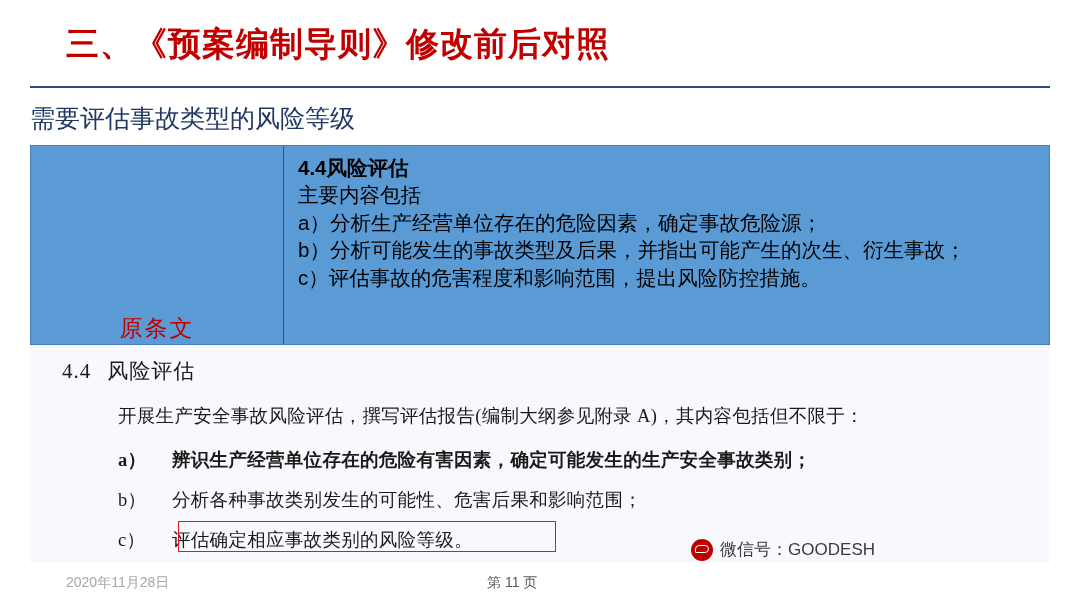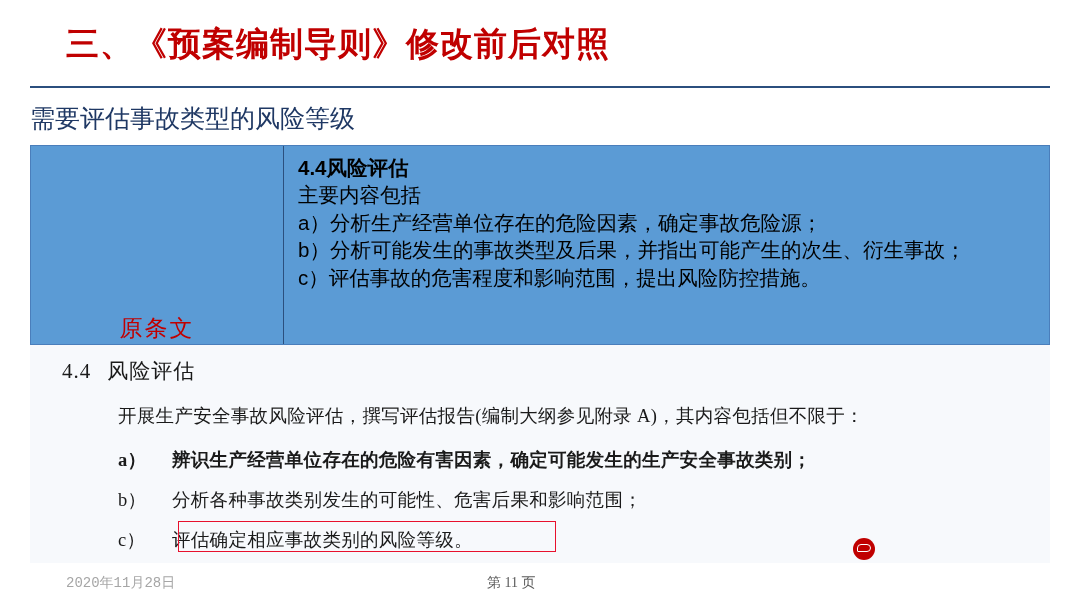--- a/index.html
+++ b/index.html
@@ -145,29 +145,29 @@
     border: 1.6px solid #e8112d;
     box-sizing: border-box;
   }
   
   .footer-date {
     position: absolute;
     left: 66px;
     top: 574px;
     font-size: 14px;
     color: #a6a6a6;
-    font-family: Liberation Mono, monospace;
+    font-family: Liberation Sans, sans-serif;
   }
   .footer-page {
     position: absolute;
     left: 487px;
     top: 574px;
     font-size: 14px;
     color: #5a5a5a;
-    font-family: Liberation Serif, serif;
+    font-family: Liberation Sans, sans-serif;
   }
   
   .watermark {
     position: absolute;
     right: 22px;
     top: 538px;
     display: flex;
     align-items: center;
     gap: 7px;
     color: #3b3b3b;
@@ -233,15 +233,16 @@
     </div>
 
     <div class="redbox"></div>
   </div>
 
   <div class="footer-date">2020年11月28日</div>
   <div class="footer-page">第 11 页</div>
 
   <div class="watermark">
     <span class="wm-badge"></span>
+    <span>微信号：GOODESH</span>
   </div>
 
 </div>
 
 </body></html>

